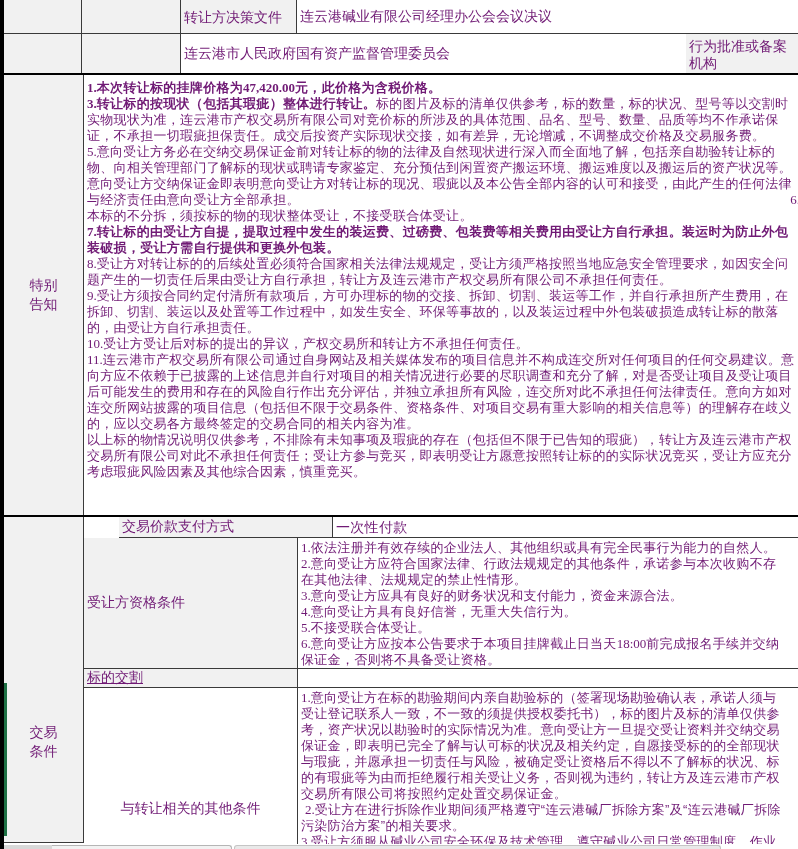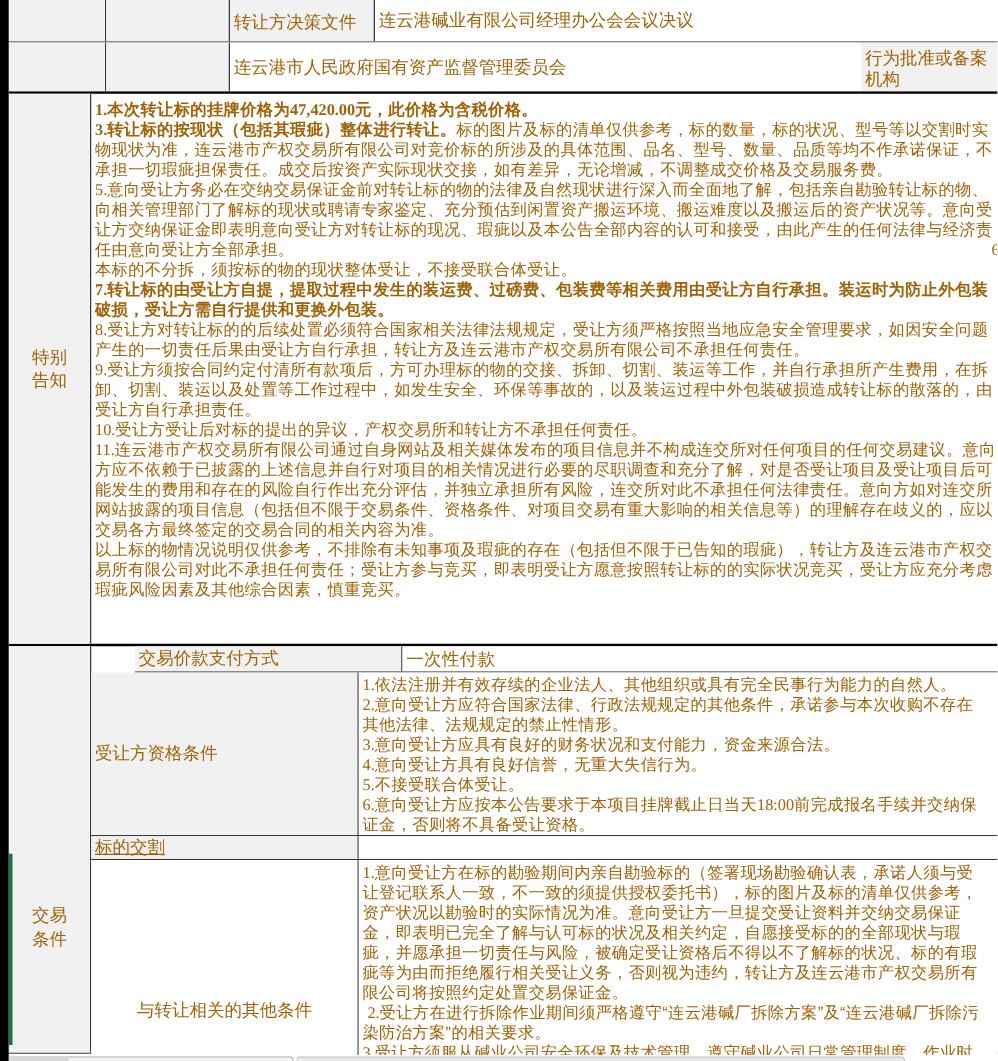--- a/index.html
+++ b/index.html
@@ -1,33 +1,33 @@
 <!DOCTYPE html>
 <html><head>
 <meta charset="utf-8">
 <style>
   html,body{margin:0;padding:0;}
   .page{
     position:relative;width:798px;height:849px;background:#fff;overflow:hidden;
-    font-family:"Liberation Sans","DejaVu Sans",sans-serif;color:#a16207;
-    border-left:7px solid #000000;box-sizing:border-box;
+    font-family:"Liberation Sans","DejaVu Sans",sans-serif;color:#701a75;
+    border-left:4px solid #000000;box-sizing:border-box;
   }
   
   .toptable{position:absolute;left:0;top:0;width:798px;height:75px;border-bottom:2px solid #000;box-sizing:border-box;}
   .toprow{display:flex;box-sizing:border-box;}
   .toprow.r1{height:34px;border-bottom:1px solid #3a3a3a;}
   .toprow.r2{height:39px;}
   .tcell{box-sizing:border-box;border-right:1px solid #3a3a3a;background:#f1f1f1;}
   .tc0{width:78px;}
   .tc1{width:99px;}
   .tlabel{width:116px;font-size:14px;line-height:17px;padding:2px 1px 0 3px;display:flex;flex-direction:column;justify-content:center;}
   .tvalue{flex:1;background:#fff;font-size:14px;display:flex;align-items:center;padding-left:3px;border-right:none;}
   
   .notice{position:absolute;left:0;top:75px;width:798px;height:442px;display:flex;box-sizing:border-box;border-bottom:2px solid #000;}
-  .sidelabel{width:66px;box-sizing:border-box;border-right:1px solid #3a3a3a;background:#f1f1f1;
+  .sidelabel{width:80px;box-sizing:border-box;border-right:1px solid #3a3a3a;background:#f1f1f1;
     display:flex;flex-direction:column;align-items:center;font-size:14px;line-height:19px;}
   .notice .sidelabel{justify-content:center;}
   .notice-body{flex:1;padding:5px 2px 0 3px;font-size:13px;line-height:16px;letter-spacing:0.3px;overflow:hidden;}
   .para{margin:0;}
   .para b{font-weight:bold;}
   .tail{float:right;}
   .num{font-family:"Liberation Serif","DejaVu Serif",serif;letter-spacing:0;}
   
   .trade{position:absolute;left:0;top:517px;width:798px;height:326px;display:flex;box-sizing:border-box;border-bottom:1px solid #3a3a3a;}
   .trade .sidelabel{justify-content:flex-start;padding-top:206px;text-align:right;}

